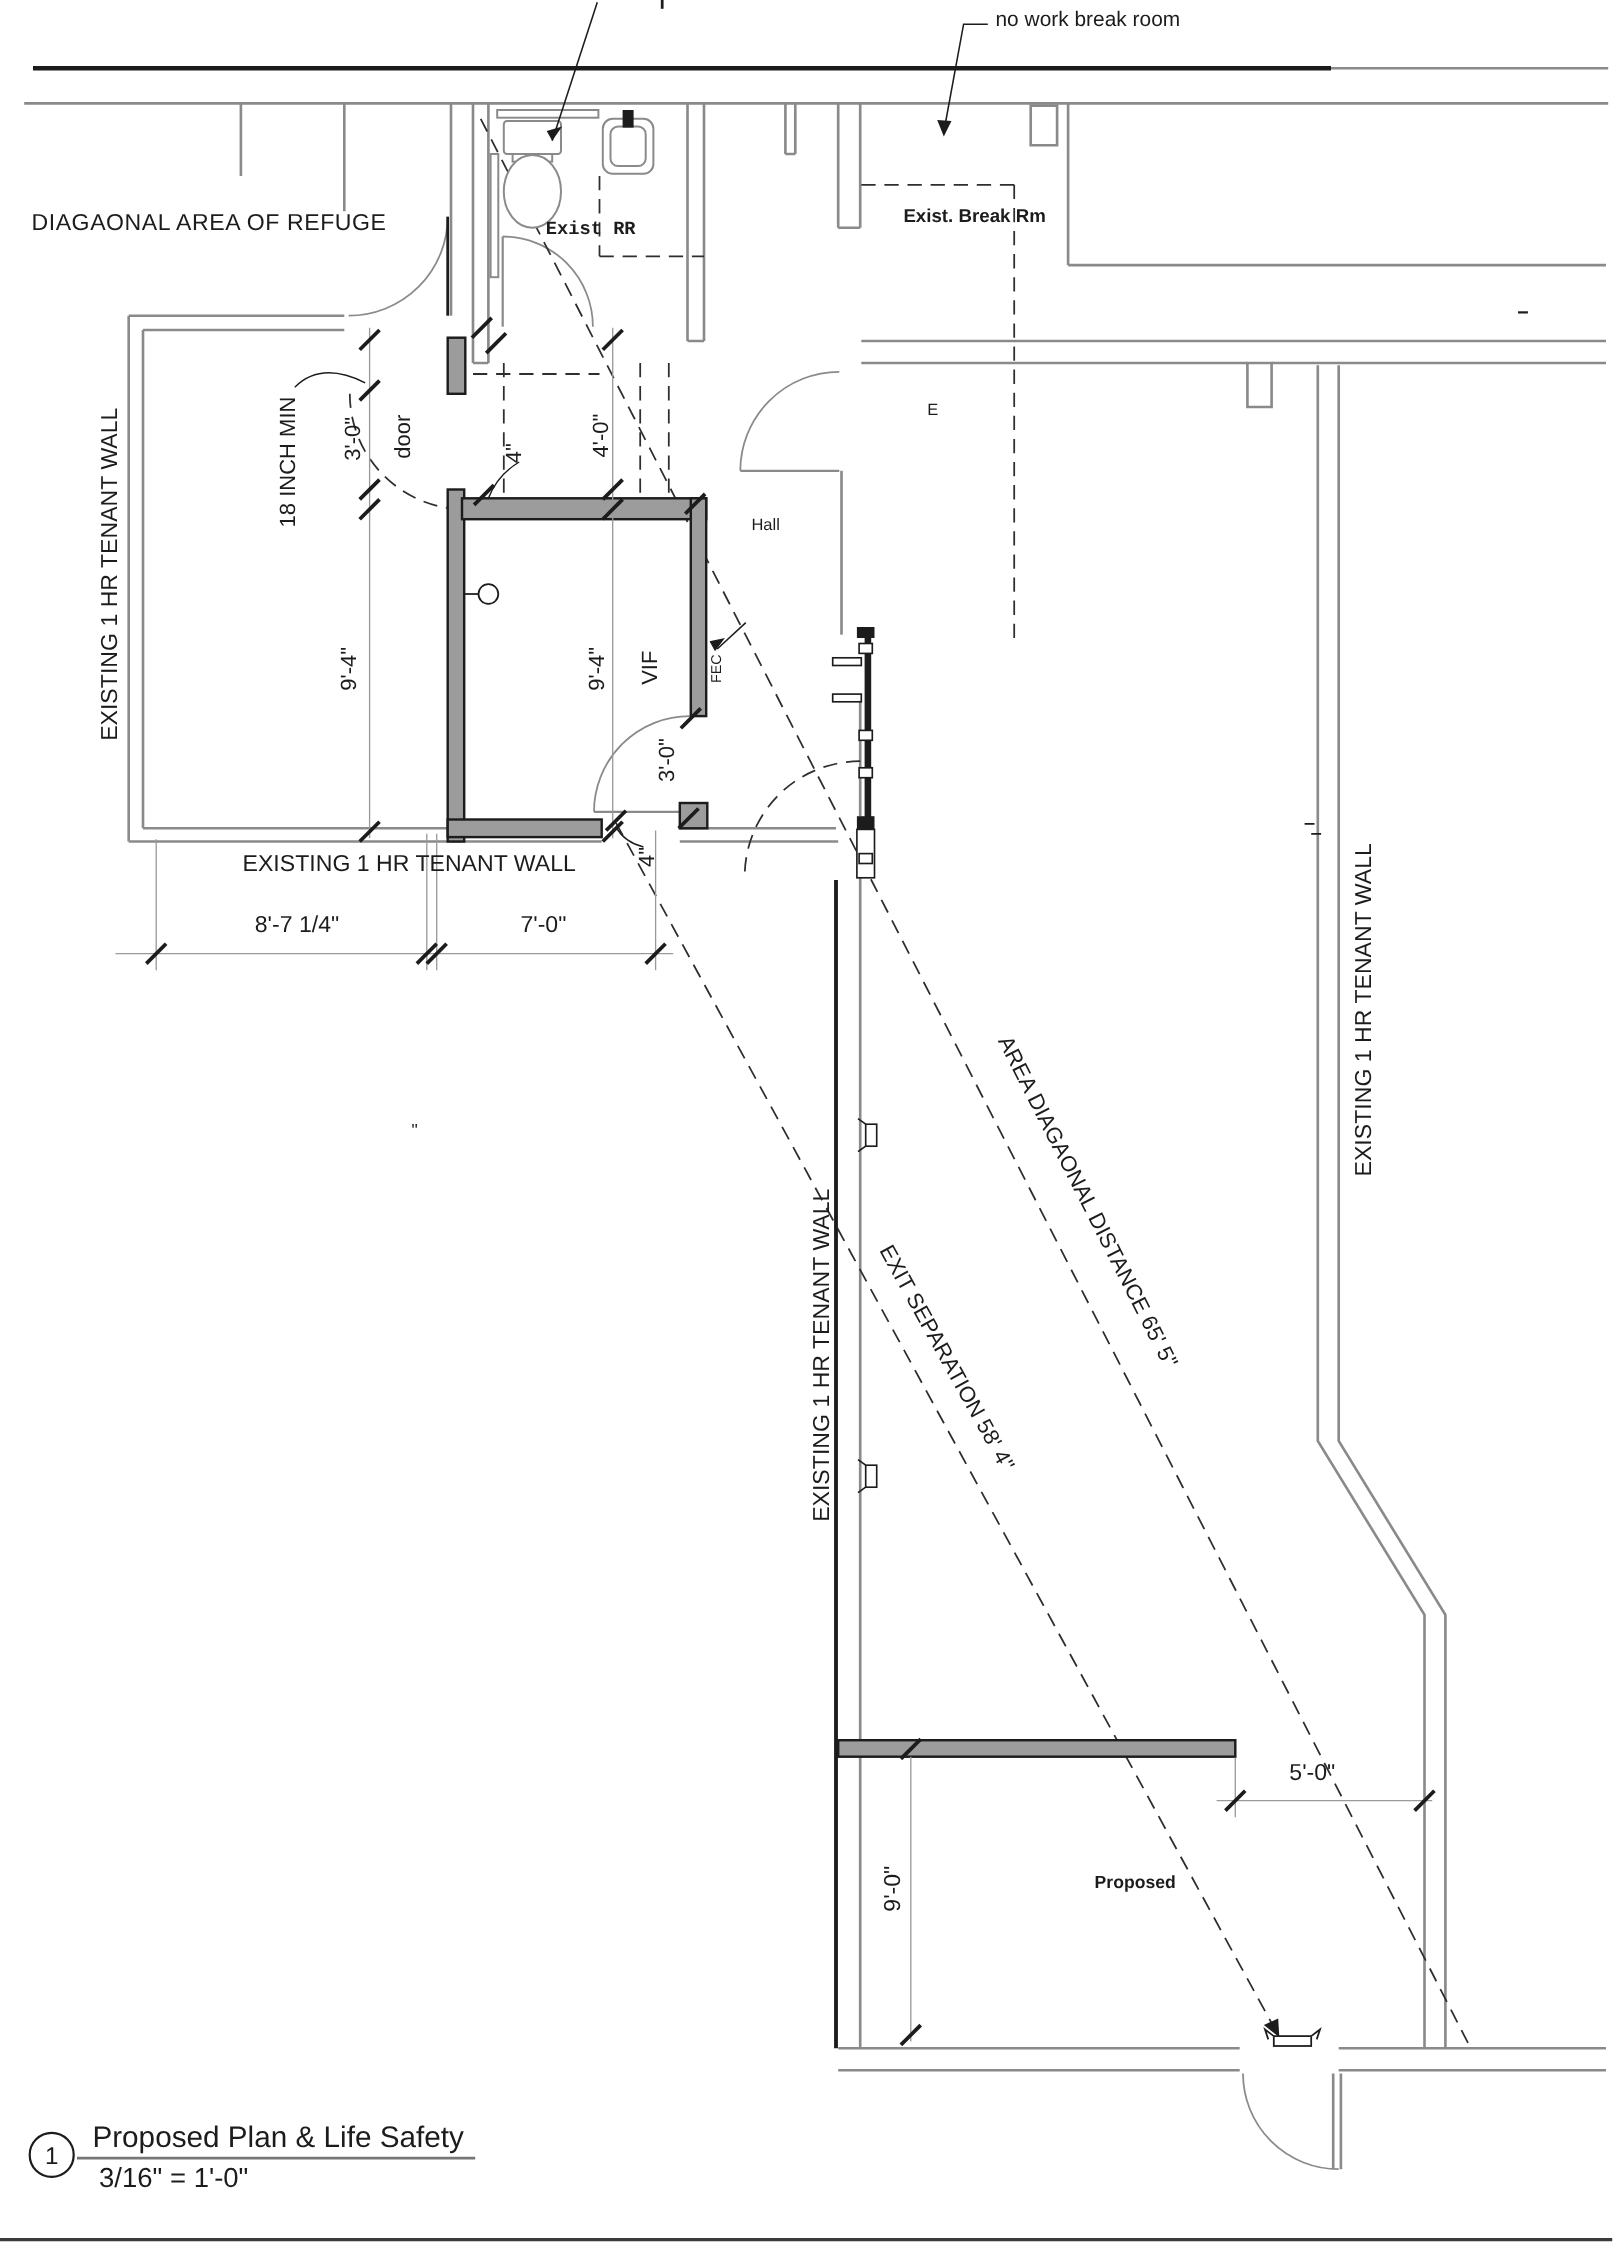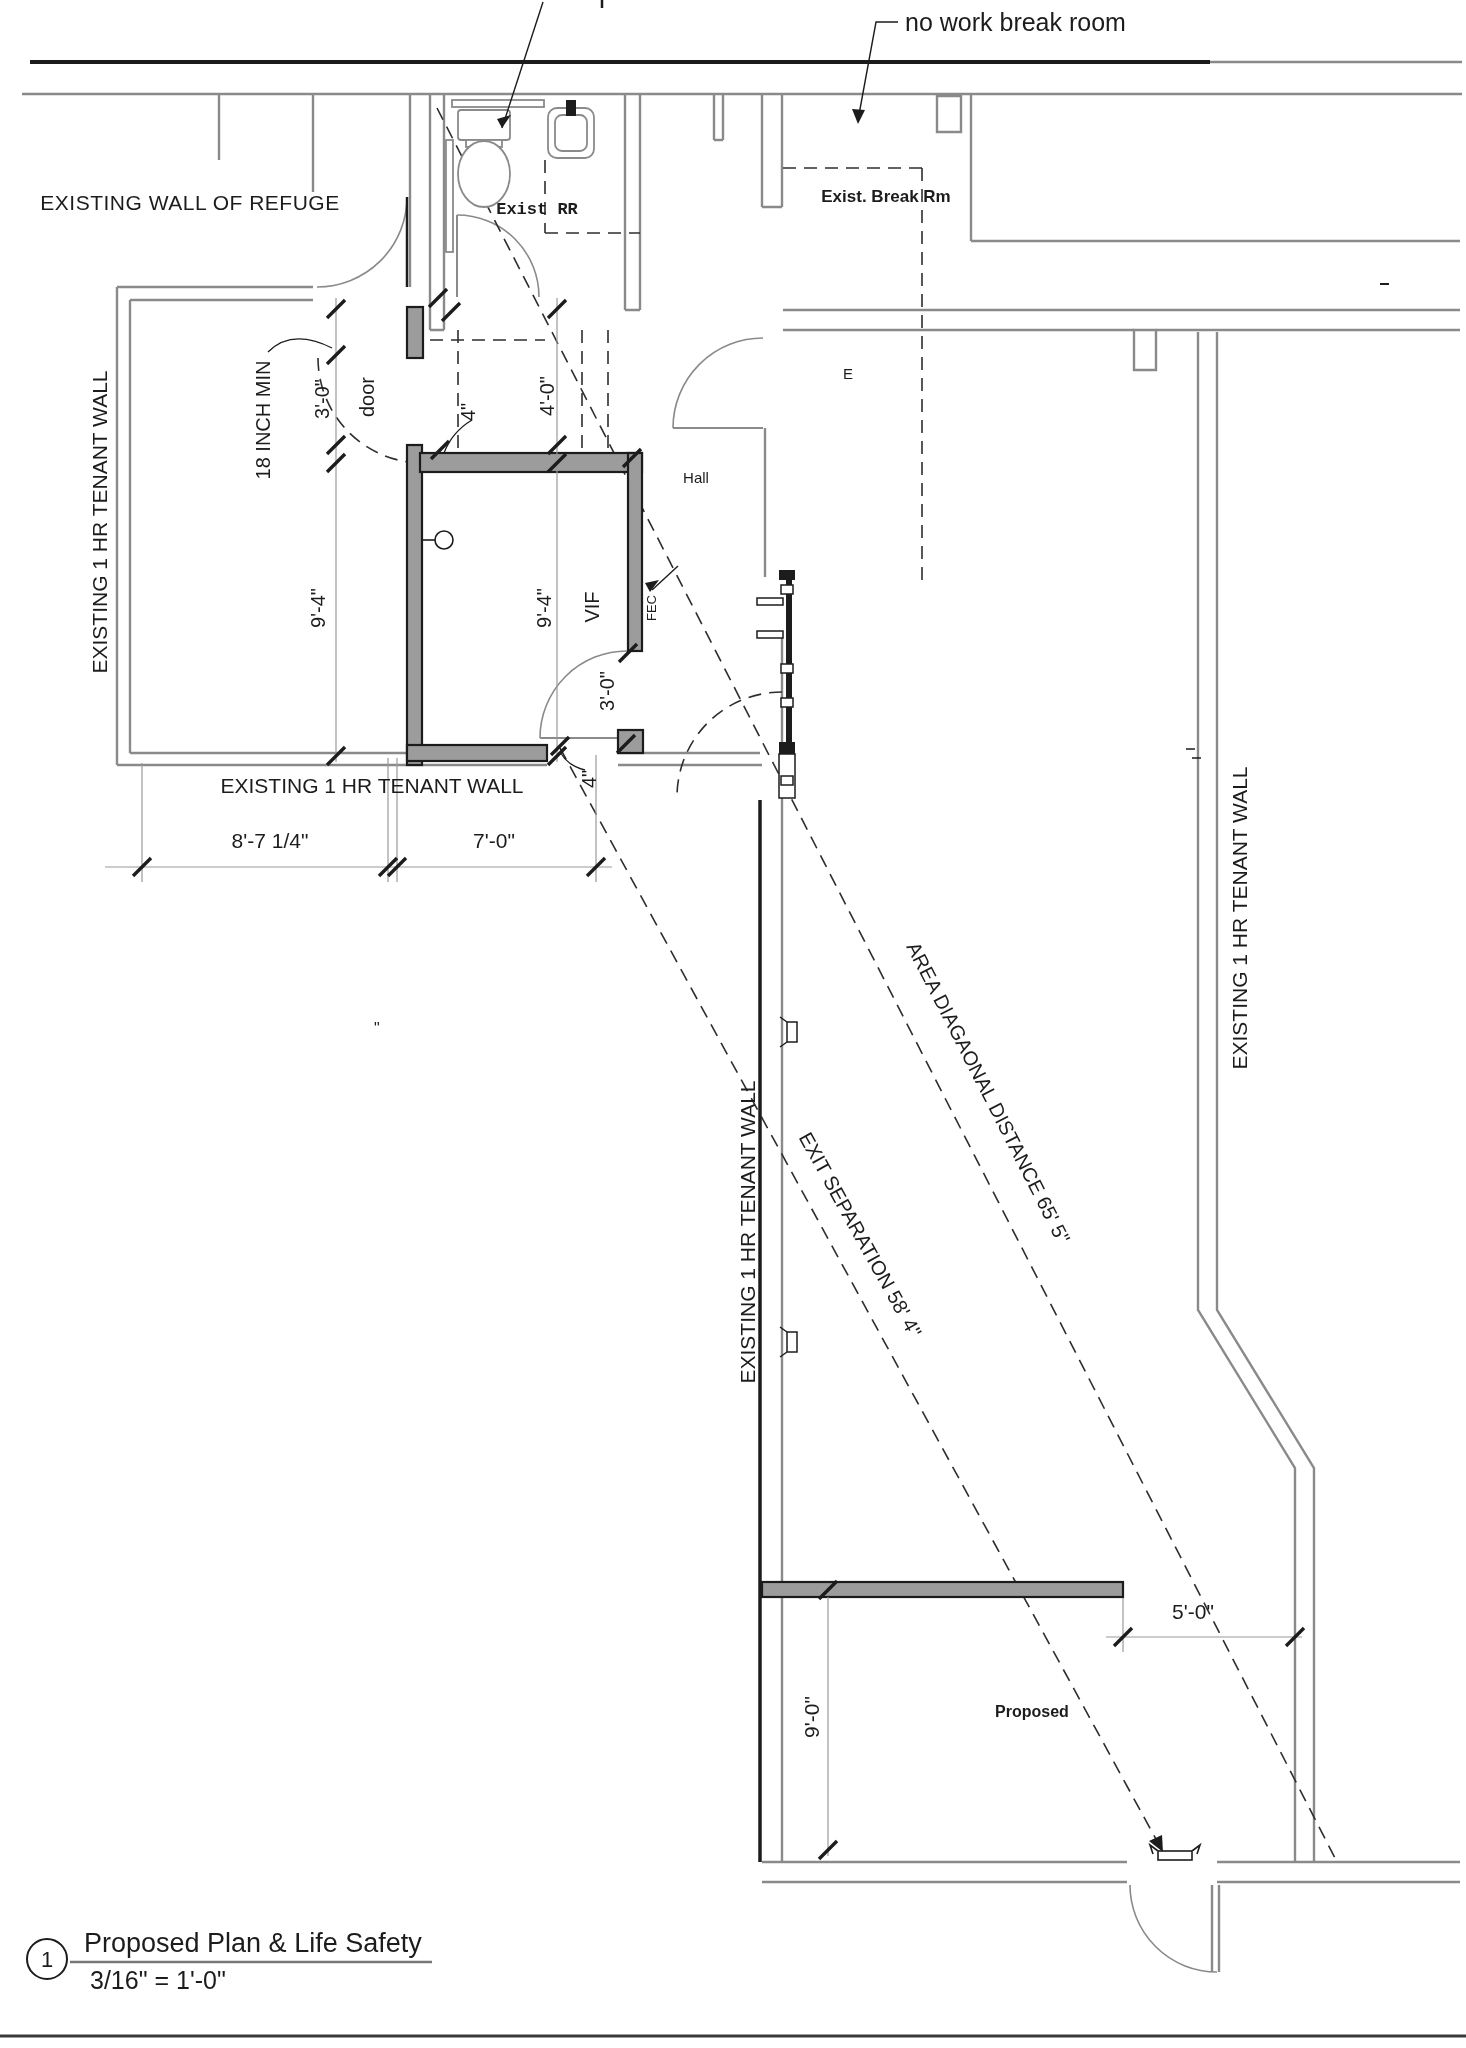--- a/index.html
+++ b/index.html
@@ -9,21 +9,21 @@
   .lbl{position:absolute;white-space:nowrap;color:#1c1c1c;}
   .c{transform:translate(-50%,-50%);}
   .v{transform:translate(-50%,-50%) rotate(-90deg);}
   .rA{transform:translate(-50%,-50%) rotate(63deg);}
   .rE{transform:translate(-50%,-50%) rotate(61deg);}
   .t21{font-size:21px;}
   .t20{font-size:20px;}
   .room{font-size:17px;font-weight:bold;}
   .small{font-size:15px;font-weight:normal;}
   .tiny{font-size:13px;}
-  .callout{font-size:25px;}
+  .callout{font-size:19px;}
   .title{font-size:27px;text-align:center;}
   .scale{font-size:25px;}
   .num{font-size:22px;}
   .ls{letter-spacing:.5px;}
 </style>
 </head>
 <body>
 
 <div class="sheet">
 
@@ -198,21 +198,21 @@
   </g>
 
   <g>
     <circle cx="47" cy="1959" r="20" fill="none" stroke="#1c1c1c" stroke-width="2"></circle>
     <path d="M70,1962 H432" stroke="#777" stroke-width="2.5" fill="none"></path>
   </g>
 </svg>
 
 <div class="lbl callout" style="left:905px;top:8px;">no work break room</div>
 
-<div class="lbl c t21 ls" style="left:190px;top:203px;">EXISTING WALL OF REFUGE</div>
+<div class="lbl c t21 ls" style="left:190px;top:203px;">DIAGAONAL AREA OF REFUGE</div>
 <div class="lbl c room" style="left:537px;top:209px;font-family:Liberation Mono, monospace;">Exist RR</div>
 <div class="lbl c room" style="left:886px;top:197px;">Exist. Break Rm</div>
 <div class="lbl c small" style="left:848px;top:373px;font-weight:normal;">E</div>
 <div class="lbl c small" style="left:696px;top:477px;">Hall</div>
 <div class="lbl c room" style="left:1032px;top:1712px;font-size:16px;">Proposed</div>
 
 <div class="lbl v t21" style="left:100px;top:522px;">EXISTING 1 HR TENANT WALL</div>
 <div class="lbl c t21" style="left:372px;top:786px;">EXISTING 1 HR TENANT WALL</div>
 <div class="lbl v t21" style="left:748px;top:1232px;">EXISTING 1 HR TENANT WALL</div>
 <div class="lbl v t21" style="left:1240px;top:918px;">EXISTING 1 HR TENANT WALL</div>

